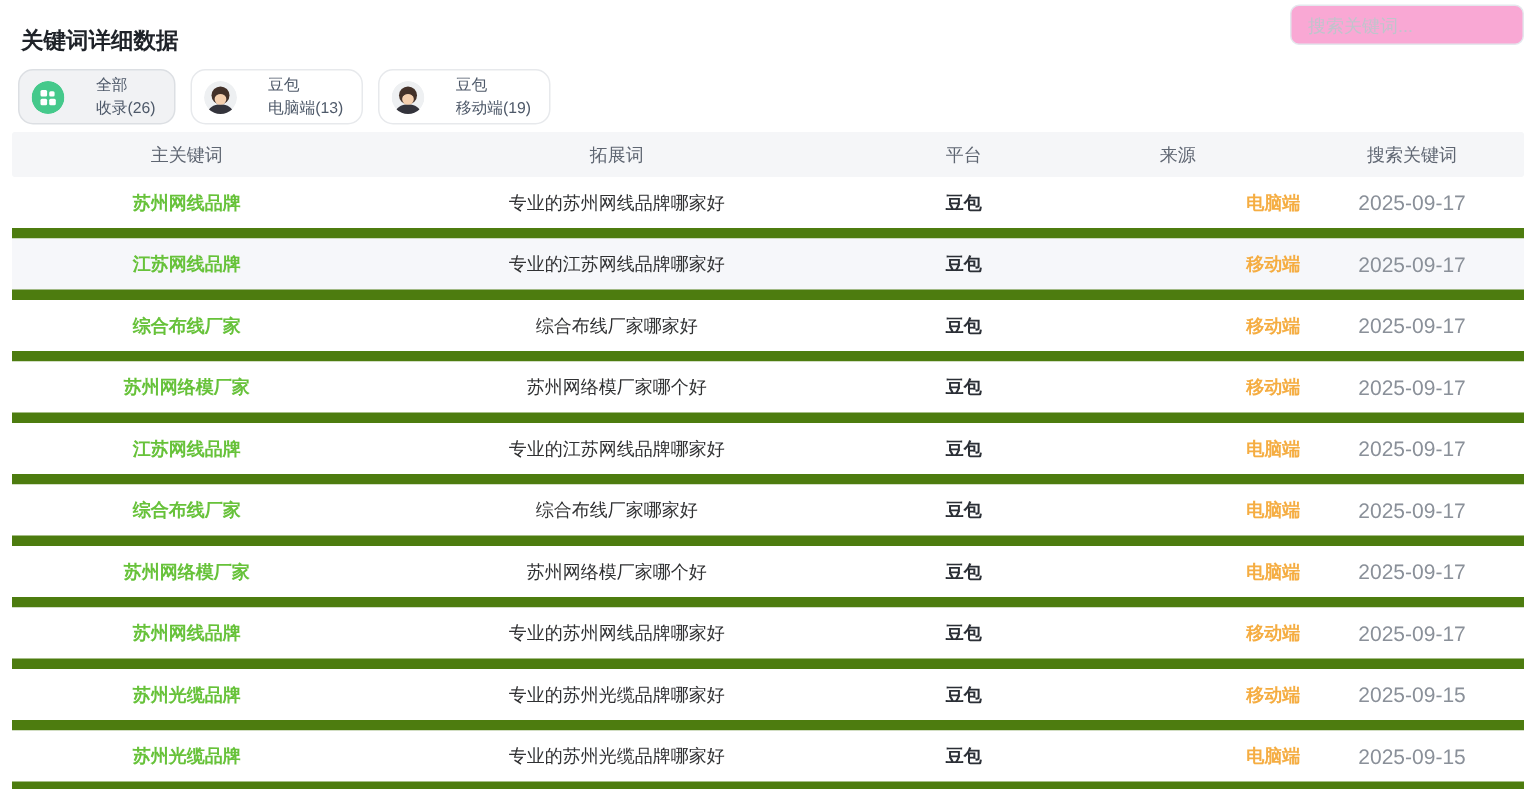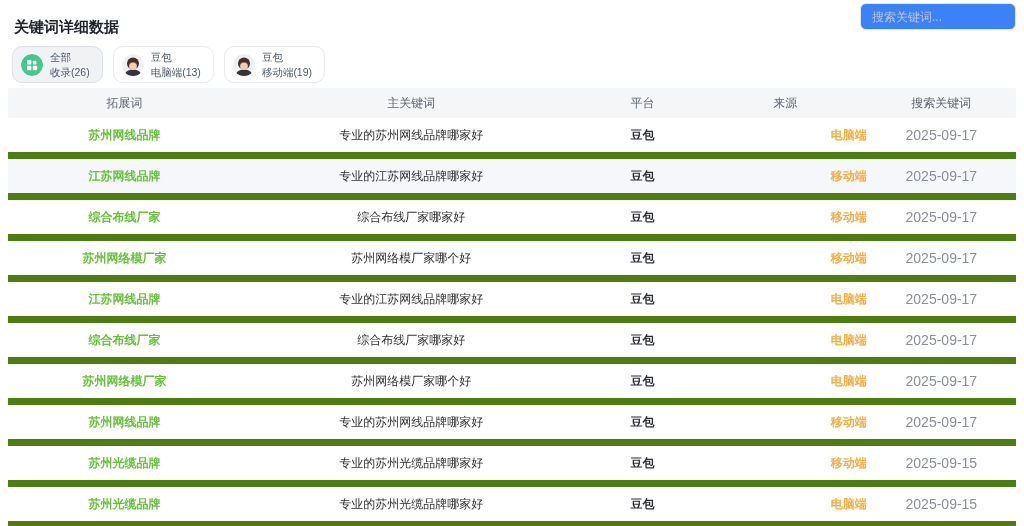--- a/index.html
+++ b/index.html
@@ -4,27 +4,27 @@
 <style>
   * { margin:0; padding:0; box-sizing:border-box; }
   html,body { width:1024px; height:526px; background:#ffffff; overflow:hidden;
               font-family:"Liberation Sans","DejaVu Sans",sans-serif; }
   .page { position:relative; width:1024px; height:526px; }
 
   
   .page-title { position:absolute; left:14px; top:18px; font-size:15px; font-weight:bold; color:#1f2329; }
   .search-input { position:absolute; top:3px; right:8px; width:156px; height:27px;
                   border:1px solid #e4e7ed; border-radius:6px; padding:0 11px;
-                  font-size:12px; color:#303133; outline:none; background:#3b82f6;
+                  font-size:12px; color:#303133; outline:none; background:#f9a8d4;
                   font-family:"Liberation Sans","DejaVu Sans",sans-serif; }
   .search-input::placeholder { color:#c0c4cc; }
 
   
   .chips { position:absolute; left:12px; top:46px; display:flex; gap:10px; }
-  .chip { display:flex; align-items:center; gap:7px; height:37px; padding:0 12px 0 8px;
+  .chip { display:flex; align-items:center; gap:21px; height:37px; padding:0 12px 0 8px;
           background:#ffffff; border:1px solid #e7e9ec; border-radius:10px; cursor:pointer;justify-content:center; }
   .chip.selected { background:#f1f2f4; border-color:#dcdfe3; }
   .chip-text { display:flex; flex-direction:column; justify-content:center; font-size:10.5px;
                line-height:1.4; color:#4e5969; }
   .chip-icon { width:22px; height:22px; border-radius:50%; overflow:hidden; flex:0 0 22px; }
   .chip-icon svg { display:block; width:22px; height:22px; }
 
   
   .table { position:absolute; left:8px; right:8px; top:88px; }
   .tr, .thead { display:grid; grid-template-columns:23.1% 33.8% 12.1% 16.2% 14.8%; align-items:center; }
@@ -95,22 +95,22 @@
       <span class="chip-text">
         <span>豆包</span>
         <span>移动端(19)</span>
       </span>
     </div>
 
   </div>
 
   <div class="table">
     <div class="thead">
+      <div class="th">主关键词</div>
       <div class="th">拓展词</div>
-      <div class="th">主关键词</div>
       <div class="th">平台</div>
       <div class="th">来源</div>
       <div class="th">搜索关键词</div>
     </div>
 
     <div class="tbody">
 
         <div class="tr">
           <div class="td keyword">苏州网线品牌</div>
           <div class="td expanded">专业的苏州网线品牌哪家好</div>

